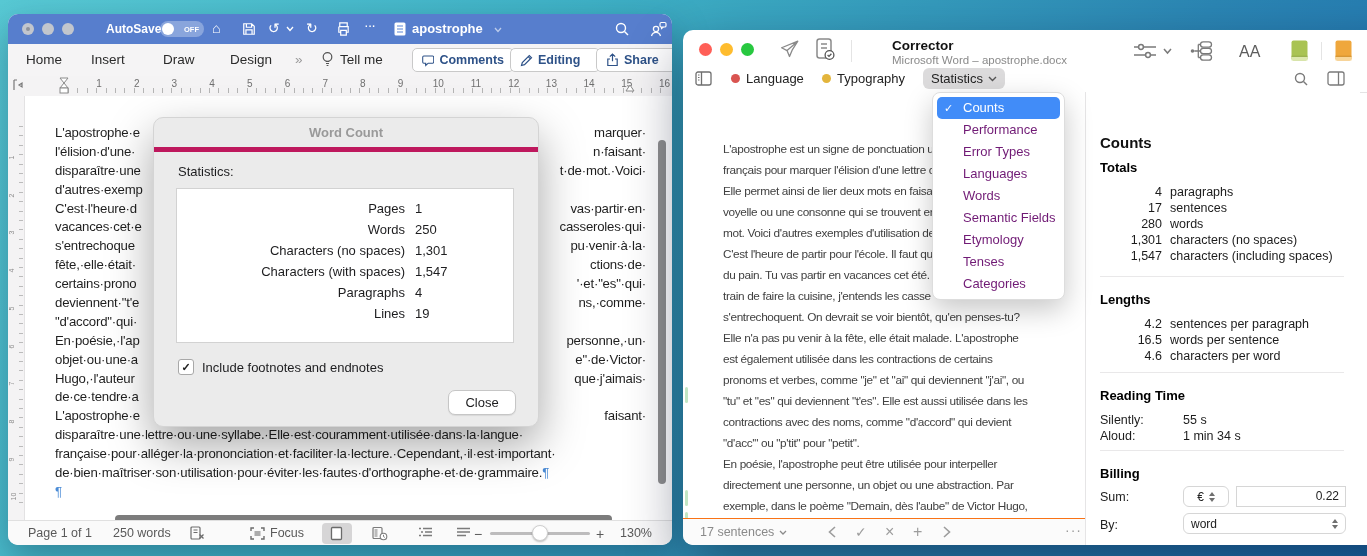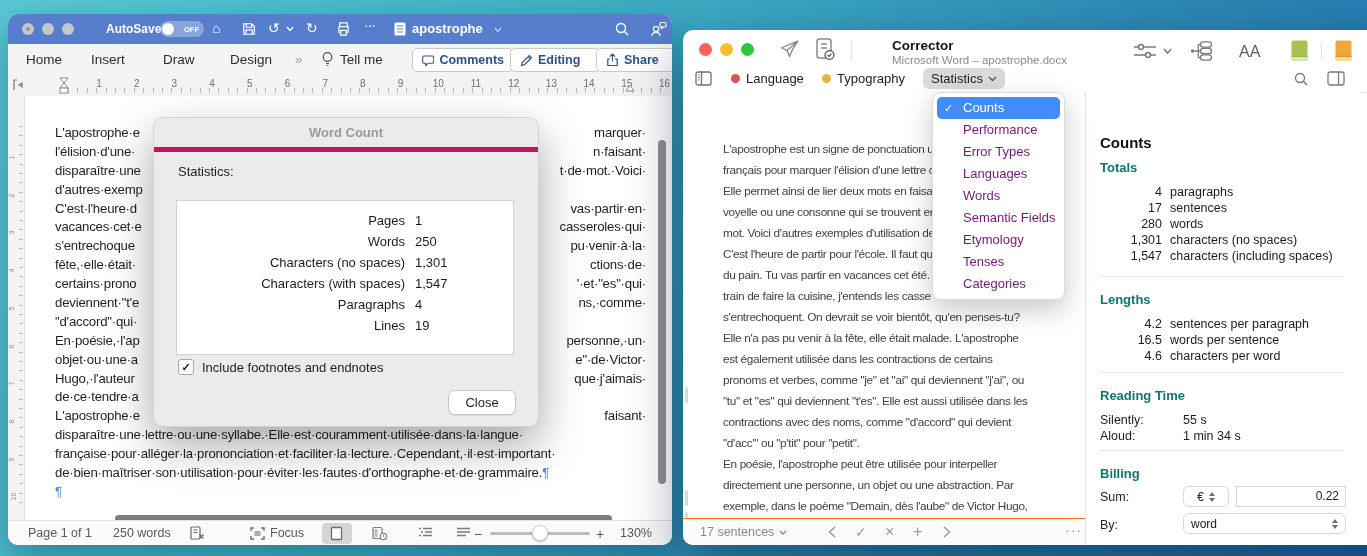--- a/index.html
+++ b/index.html
@@ -44,21 +44,21 @@
   .ldoc-line .rfrag{position:absolute;right:0;top:0;}
   .pil{color:#4a8bd6;}
   #lvscroll{right:6px;top:44px;width:8px;height:344px;background:#8f8f8f;border-radius:4px;}
   #lhscroll{left:107px;top:419px;width:497px;height:8px;background:#7c7c7c;border-radius:4px;}
   
   #wcdialog{left:145px;top:103px;width:384px;height:308px;background:#ebebeb;border-radius:10px;
      box-shadow:0 18px 45px rgba(0,0,0,.35);border:1px solid #d4d4d4;}
   #wcdialog .dtitle{position:absolute;left:0;top:0;width:100%;height:29px;border-bottom:5px solid #be185d;
      text-align:center;line-height:29px;font-size:13px;font-weight:700;color:#999;}
   #wc-stats-label{left:24px;top:46px;font-size:13px;color:#1d1d1f;}
-  #wcbox{left:22px;top:70px;width:338px;height:155px;background:#fff;border:1px solid #d2d2d2;padding-top:12px;box-sizing:border-box;margin-top:12px;}
+  #wcbox{left:22px;top:70px;width:338px;height:155px;background:#fff;border:1px solid #d2d2d2;padding-top:12px;box-sizing:border-box;}
   .wcrow{display:flex;height:21px;font-size:13px;color:#1d1d1f;}
   .wcrow .lab{width:228px;text-align:right;}
   .wcrow .val{margin-left:10px;}
   #wc-check{left:24px;top:241px;display:flex;align-items:center;gap:8px;font-size:13px;color:#1d1d1f;}
   .cbox{width:14px;height:14px;border:1px solid #a8a8a8;border-radius:3px;background:#fff;
         font-size:11px;font-weight:700;color:#222;text-align:center;line-height:14px;}
   #wc-close{right:22px;bottom:11px;width:66px;height:23px;background:#fff;border:1px solid #c6c6c6;border-radius:7px;
      font-size:13px;color:#1d1d1f;text-align:center;line-height:23px;box-shadow:0 1px 1px rgba(0,0,0,.08);}
   
   #lstatus{left:0;top:506px;width:100%;height:25px;background:#fafafa;border-top:1px solid #e0e0e0;
@@ -88,21 +88,21 @@
   #panel-dot{left:409px;top:64px;width:5px;height:5px;border-radius:50%;background:#c9c9c9;}
   
   #menu{left:249px;top:62px;width:131px;background:#fff;border:1px solid #ddd;border-radius:8px;
      box-shadow:0 10px 28px rgba(0,0,0,.22);padding:4px 0;z-index:50;}
   .mitem{position:relative;height:22px;line-height:22px;font-size:13px;color:#701a75;padding-left:26px;margin:0 4px;border-radius:5px;white-space:nowrap;}
   .mitem.sel{background:#418cf8;color:#fff;}
   .mitem .chk{position:absolute;left:7px;top:0;font-size:11px;}
   
   #panel{left:403px;top:62px;width:274px;height:453px;background:#fff;font-size:12.5px;color:#1c1c1c;}
   .ph1{position:absolute;left:14px;font-size:15px;font-weight:800;color:#111;}
-  .ph2{position:absolute;left:14px;font-size:13px;font-weight:700;color:#0f766e;}
+  .ph2{position:absolute;left:14px;font-size:13px;font-weight:700;color:#000000;}
   .prow{display:flex;height:16px;line-height:16px;}
   .prow .num{width:62px;text-align:right;margin-right:8px;}
   .pdiv{position:absolute;left:14px;right:16px;height:1px;background:#e9e8e9;}
   .rtrow{display:flex;height:16px;line-height:16px;}
   .rtrow .rlab{width:83px;}
   .bill-lab{position:absolute;left:14px;font-size:12.5px;color:#222;}
   .field{position:absolute;background:#fff;border:1px solid #d6d6d6;box-sizing:border-box;font-size:12px;color:#222;}
   .stepper{display:flex;flex-direction:column;justify-content:center;gap:2px;}
   .tri-up{width:0;height:0;border-left:3.5px solid transparent;border-right:3.5px solid transparent;border-bottom:4px solid #6f6f6f;}
   .tri-down{width:0;height:0;border-left:3.5px solid transparent;border-right:3.5px solid transparent;border-top:4px solid #6f6f6f;}

